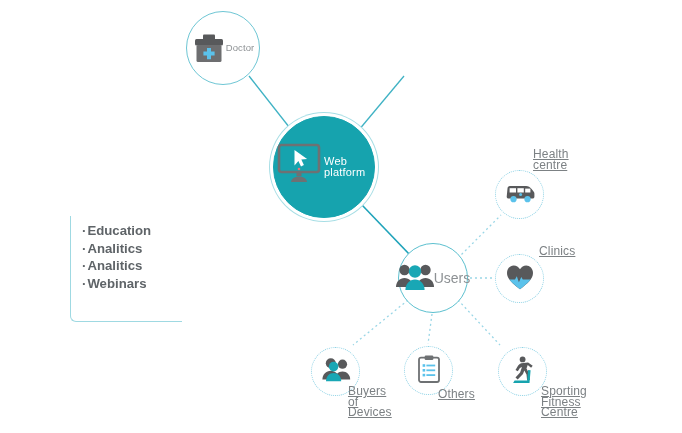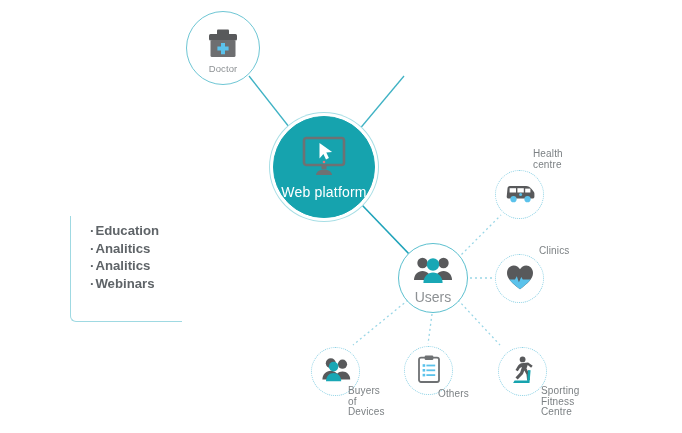--- a/index.html
+++ b/index.html
@@ -24,21 +24,21 @@
     width: 682px;
     height: 433px;
   }
 
   
   .node {
     position: absolute;
     box-sizing: border-box;
     border-radius: 50%;
     display: flex;
-    flex-direction: column;
+    flex-direction: row;
     align-items: center;
     justify-content: center;
   }
 
   
   .node-top {
     width: 74px;
     height: 74px;
     border: 1px solid #6ec6d4;
     background: #ffffff;
@@ -59,21 +59,21 @@
     width: 102px;
     height: 102px;
     background: #16a3ae;
     border: 1px solid #16a3ae;
     box-shadow: 0 0 0 3px #ffffff, 0 0 0 4px #a7dee5;
   }
   .node-hub .glyph {
     margin-bottom: 3px;
   }
   .node-hub .in-label {
-    font-size: 14px;
+    font-size: 11px;
     color: #ffffff;
     line-height: 1;
     letter-spacing: .2px;
   }
 
   
   .node-users {
     width: 70px;
     height: 70px;
     border: 1px solid #5cc0cf;
@@ -93,25 +93,26 @@
   .node-sat {
     width: 49px;
     height: 49px;
     border: 1.4px dotted #8fd3e6;
     background: #ffffff;
   }
 
   
   .sat-label {
     position: absolute;
-    font-size: 10px;
+    font-size: 12px;
     line-height: 10.5px;
     color: #7c8184;
     letter-spacing: .15px;
     white-space: pre-line;
+    text-decoration: underline;
   }
 
   
   #feature-block {
     position: absolute;
     left: 70px;
     top: 216px;
     width: 112px;
     height: 106px;
   }
@@ -133,21 +134,20 @@
     margin: 0;
     padding: 0;
     list-style: none;
   }
   #feature-list li {
     font-size: 13.2px;
     font-weight: bold;
     color: #5f6468;
     line-height: 17.6px;
     white-space: nowrap;
-    margin-left: 8px;
   }
   #feature-list li .dot {
     margin-right: 1px;
   }
 </style>
 </head>
 <body>
 
 <div id="canvas">
 

